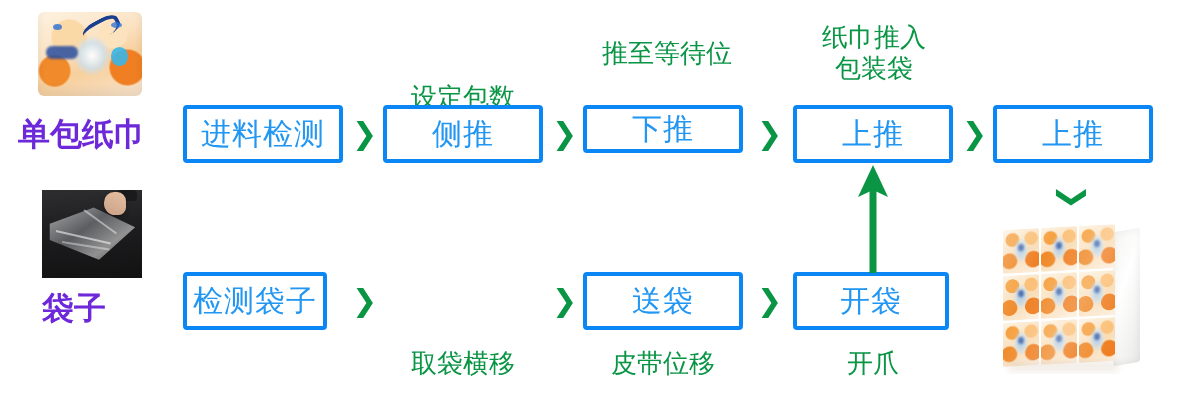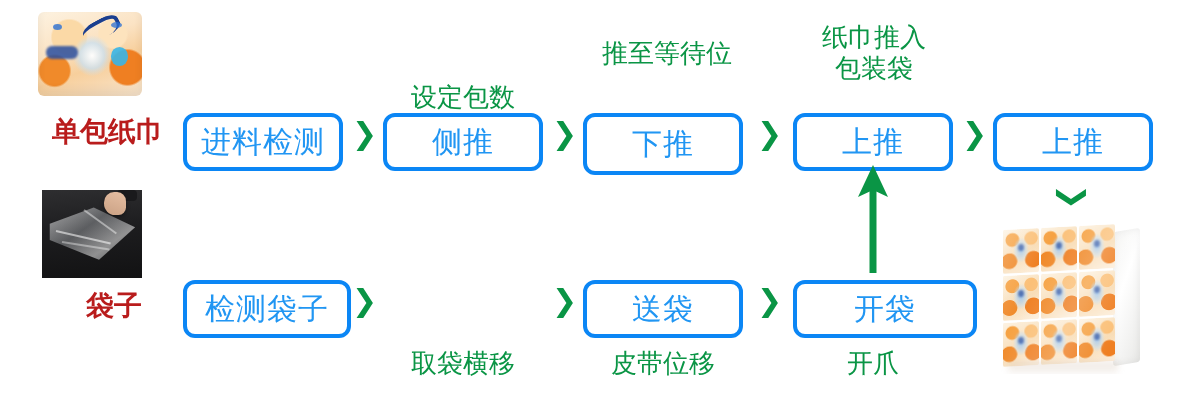--- a/index.html
+++ b/index.html
@@ -9,26 +9,25 @@
     font-family:"Liberation Sans","DejaVu Sans",sans-serif;
     overflow:hidden;
   }
   #canvas{position:relative;width:1201px;height:406px;}
 
   
   .step-box{
     position:absolute;
     box-sizing:border-box;
     border:4px solid #0b86f5;
-    border-radius:12px;
+    border-radius:4px;
     background:#ffffff;
     display:flex;
     align-items:center;
     justify-content:center;
-    margin-top:8px;
   }
   .step-box .step-label{
     color:#2196f3;
     font-size:30px;
     line-height:1;
     letter-spacing:1px;
     white-space:nowrap;
   }
 
   
@@ -48,25 +47,25 @@
     font-size:26px;
     line-height:1.18;
     text-align:center;
     white-space:pre-line;
     font-weight:normal;
   }
 
   
   .row-title{
     position:absolute;
-    color:#b91c1c;
-    font-size:28px;
+    color:#6d28d9;
+    font-size:32px;
     font-weight:bold;
     line-height:1;
-    text-align:right;
+    text-align:left;
     white-space:nowrap;
   }
 
   
   .varrow{position:absolute;}
 
   
   .down-chev{
     position:absolute;
     color:#0a9545;
@@ -216,47 +215,47 @@
   <div class="step-box" style="left:183px;top:105px;width:160px;height:58px;">
     <span class="step-label">进料检测</span>
   </div>
   <div class="chev" style="left:352px;top:119px;">❯</div>
 
   <div class="step-box" style="left:383px;top:105px;width:160px;height:58px;">
     <span class="step-label">侧推</span>
   </div>
   <div class="chev" style="left:552px;top:119px;">❯</div>
 
-  <div class="step-box" style="left:583px;top:105px;width:160px;height:62px;">
+  <div class="step-box" style="left:583px;top:105px;width:160px;height:48px;">
     <span class="step-label">下推</span>
   </div>
   <div class="chev" style="left:757px;top:119px;">❯</div>
 
   <div class="step-box" style="left:793px;top:105px;width:160px;height:58px;">
     <span class="step-label">上推</span>
   </div>
   <div class="chev" style="left:962px;top:119px;">❯</div>
 
   <div class="step-box" style="left:993px;top:105px;width:160px;height:58px;">
     <span class="step-label">上推</span>
   </div>
 
-  <div class="step-box" style="left:183px;top:272px;width:168px;height:58px;">
+  <div class="step-box" style="left:183px;top:272px;width:144px;height:58px;">
     <span class="step-label">检测袋子</span>
   </div>
   <div class="chev" style="left:352px;top:286px;">❯</div>
 
   <div class="chev" style="left:552px;top:286px;">❯</div>
 
   <div class="step-box" style="left:583px;top:272px;width:160px;height:58px;">
     <span class="step-label">送袋</span>
   </div>
   <div class="chev" style="left:757px;top:286px;">❯</div>
 
-  <div class="step-box" style="left:793px;top:272px;width:184px;height:58px;">
+  <div class="step-box" style="left:793px;top:272px;width:156px;height:58px;">
     <span class="step-label">开袋</span>
   </div>
 
   <div class="caption" style="left:377px;top:348px;width:172px;">取袋横移</div>
   <div class="caption" style="left:577px;top:348px;width:172px;">皮带位移</div>
   <div class="caption" style="left:787px;top:348px;width:172px;">开爪</div>
 
   <svg class="varrow" style="left:850px;top:163px;width:46px;height:112px;" viewBox="0 0 46 112">
     <line x1="23" y1="110" x2="23" y2="26" stroke="#0a9545" stroke-width="7"></line>
     <polygon points="23,2 8,34 23,27 38,34" fill="#0a9545"></polygon>

